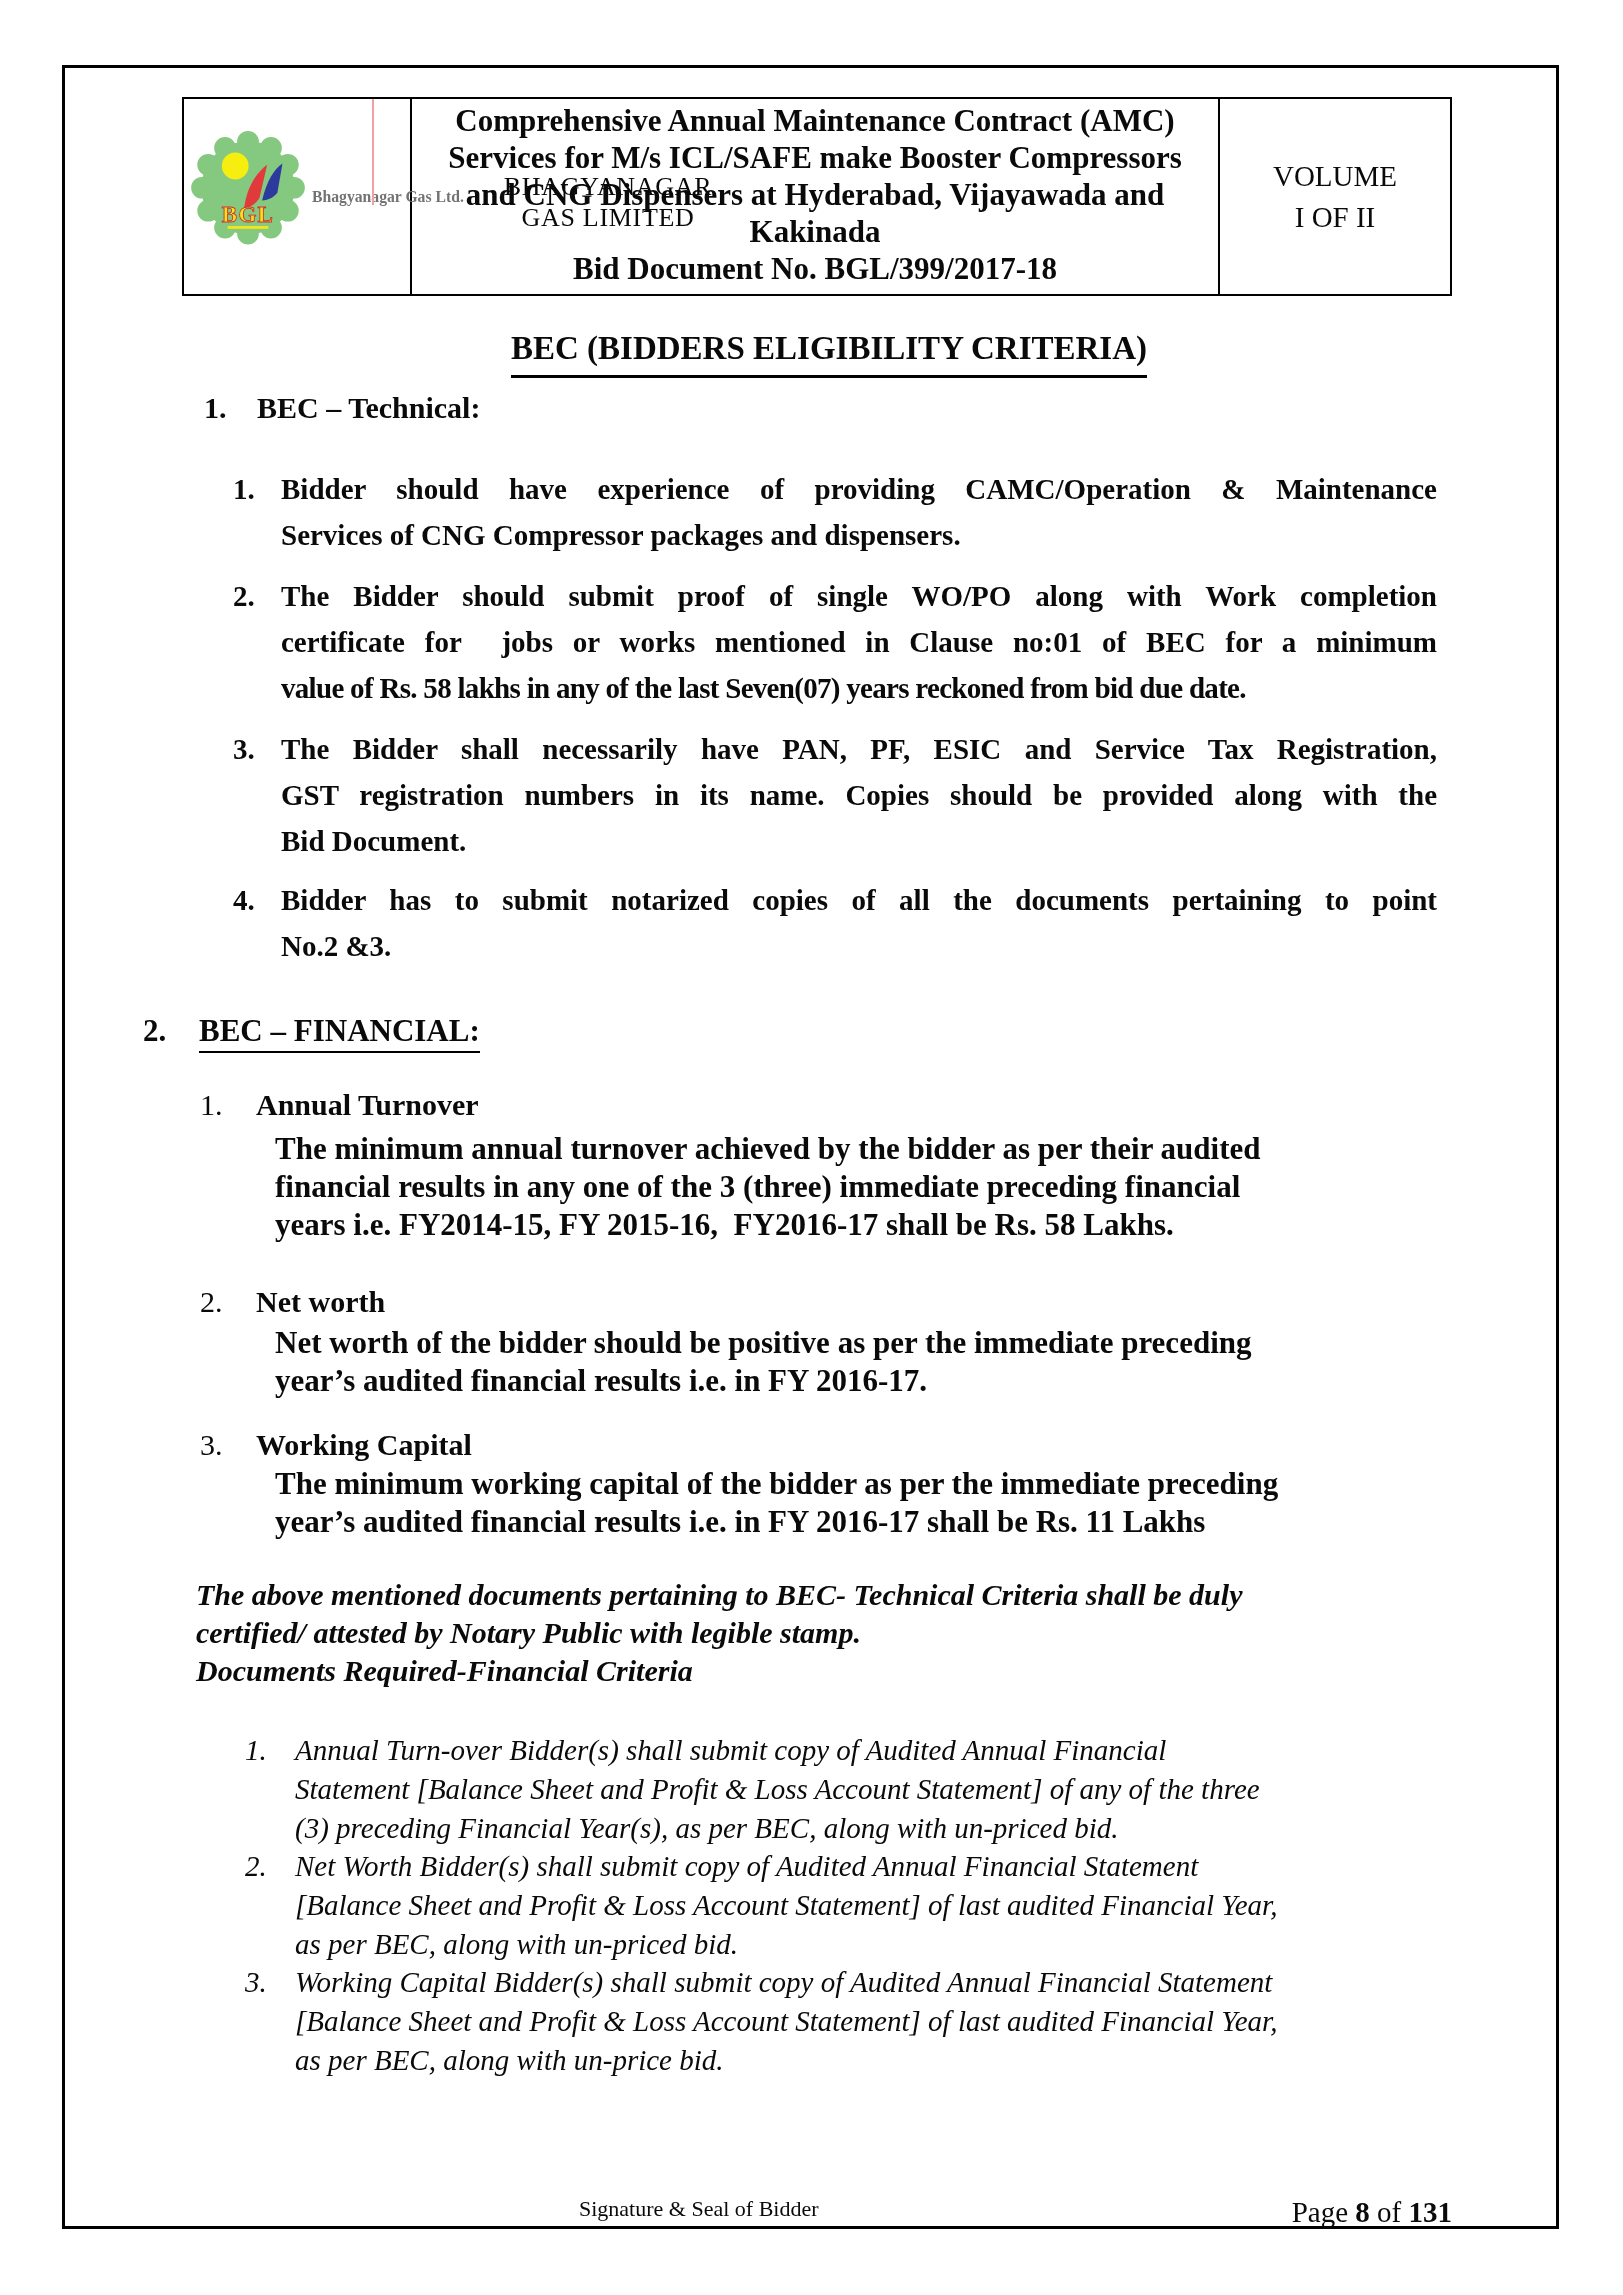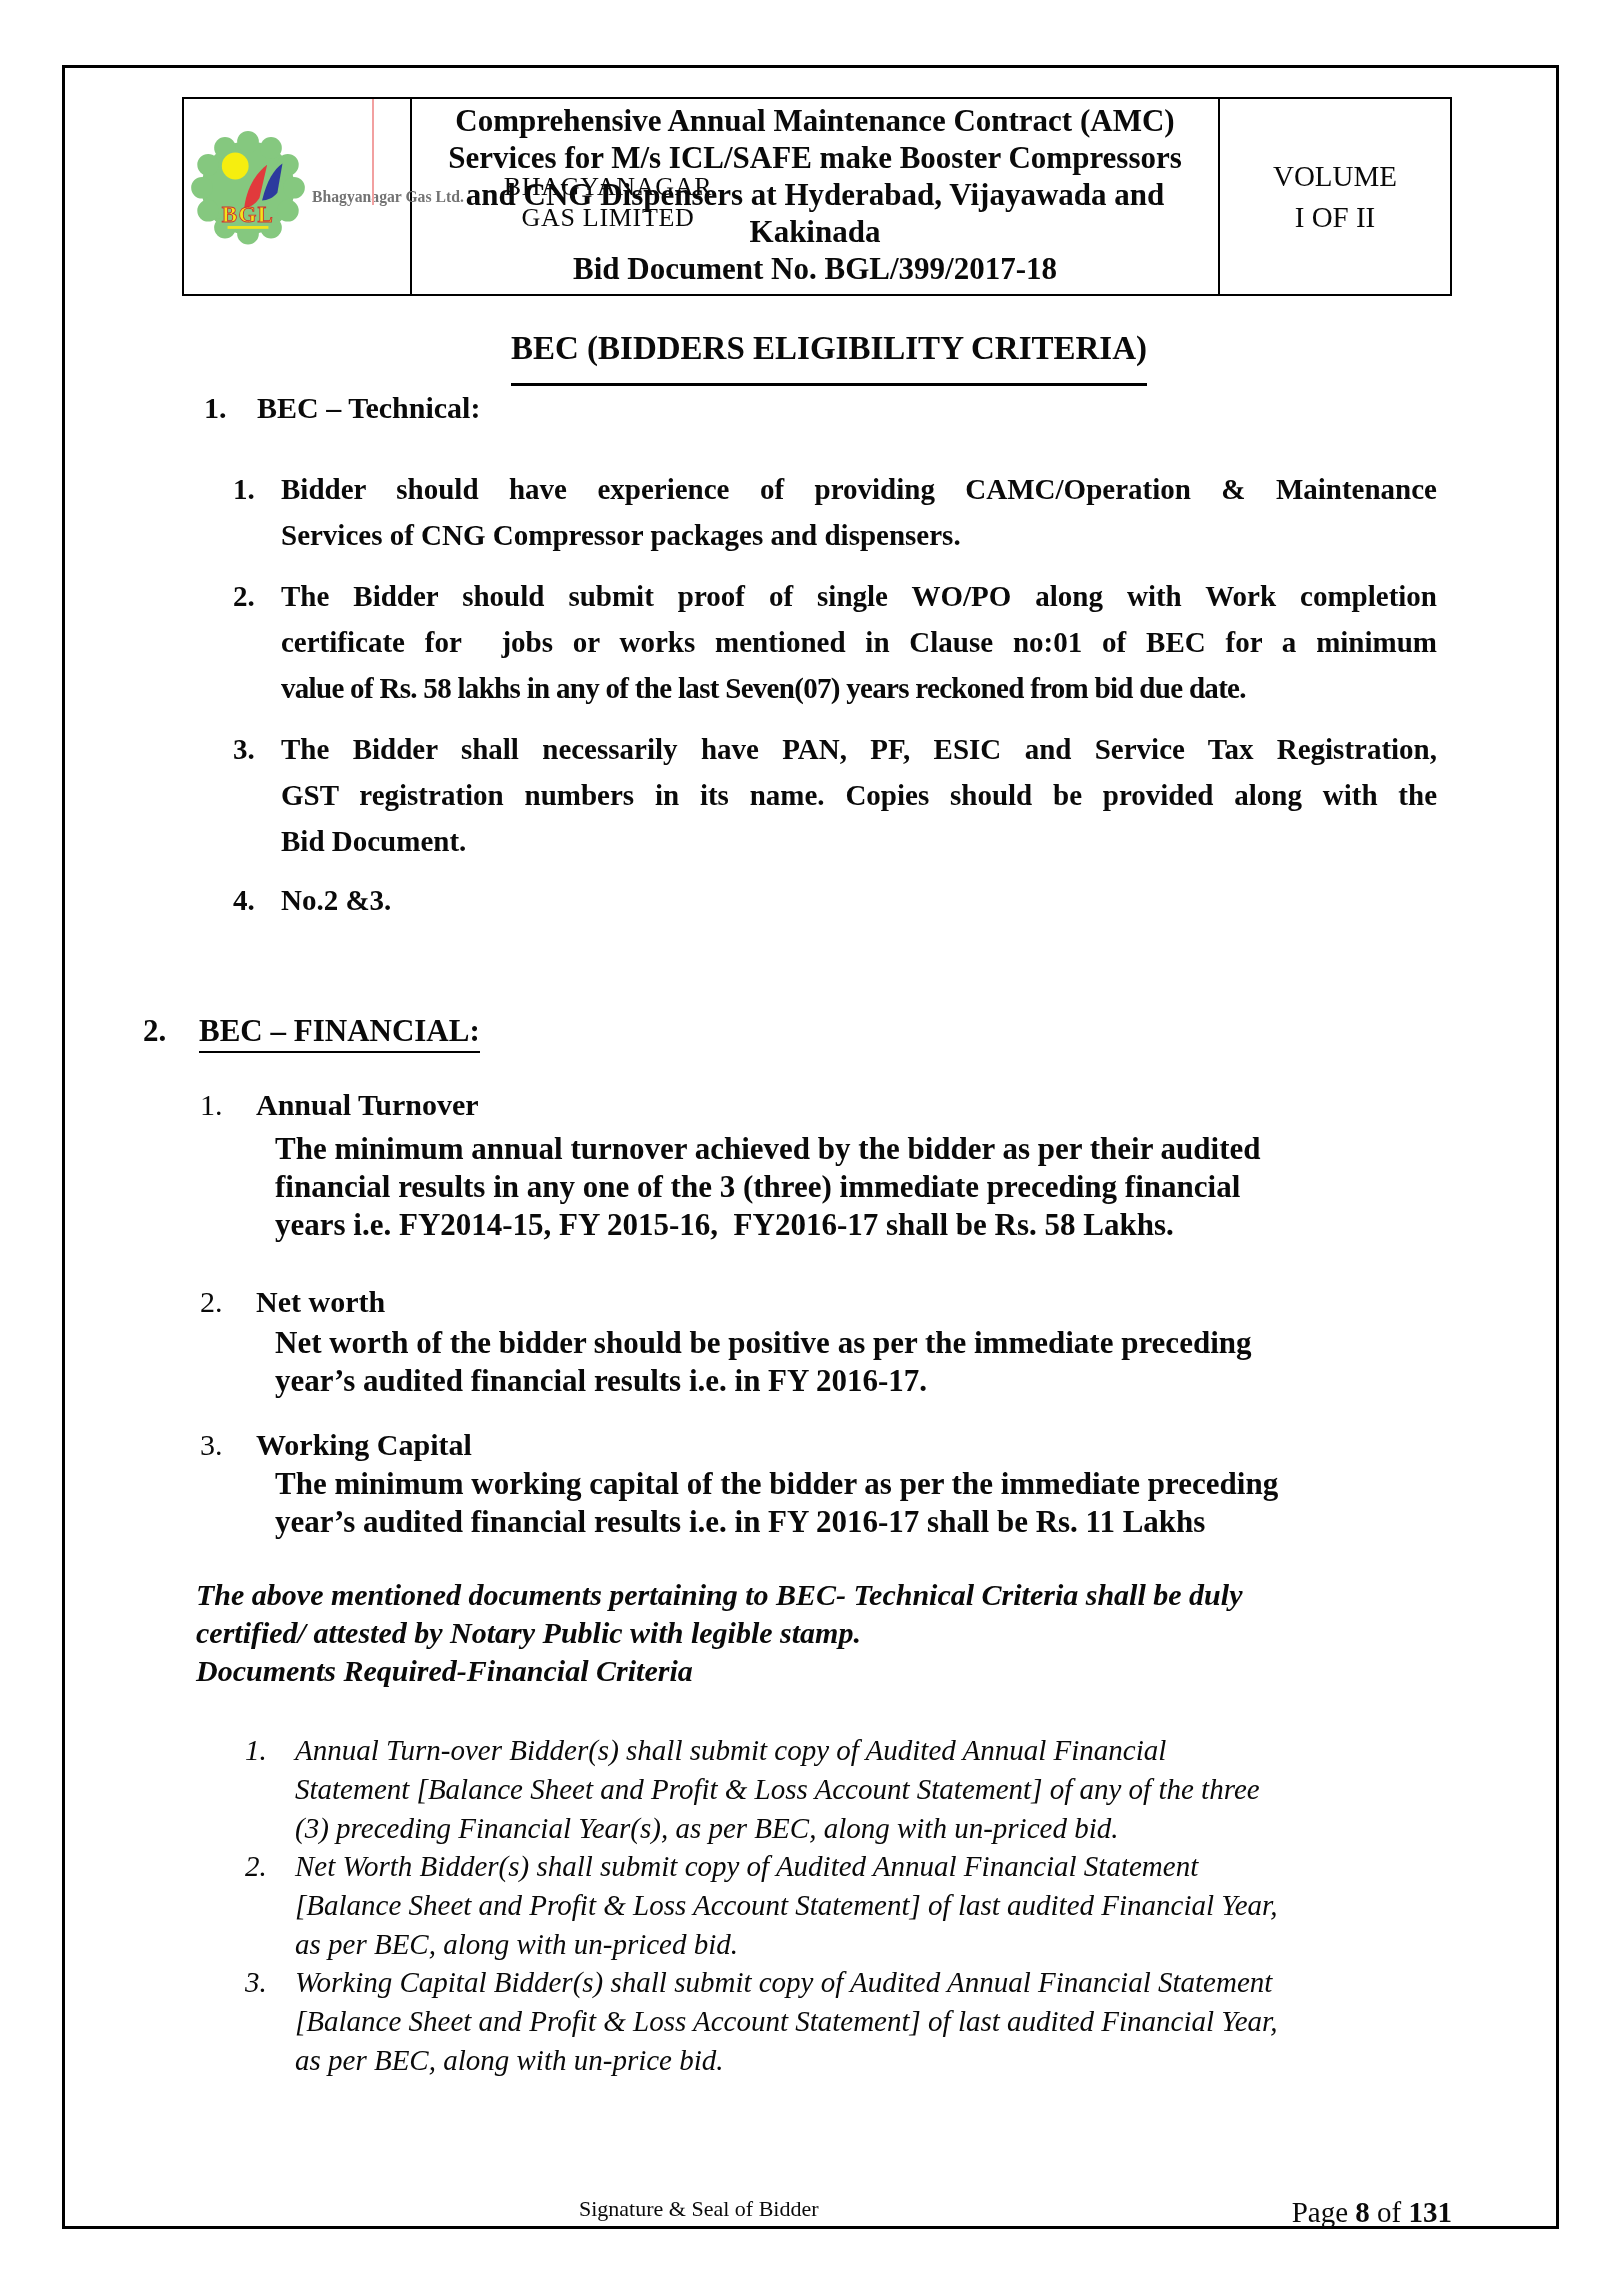--- a/index.html
+++ b/index.html
@@ -51,21 +51,21 @@
     justify-content:center; align-items:center;
     font-size:29px; line-height:41px;
   }
 
   
   .main-heading {
     position:absolute; left:209px; top:330px; width:1240px;
     text-align:center; font-weight:bold; font-size:33px;
   }
   .main-heading span {
-    display:inline-block; border-bottom:3.3px solid #000; padding-bottom:16px;text-align:right;
+    display:inline-block; border-bottom:3.3px solid #000; padding-bottom:8px;text-align:right;
   }
 
   .sec-heading { position:absolute; font-weight:bold; white-space:nowrap; }
   .sec-heading .num { display:inline-block; }
   #tech-heading { left:204px; top:391px; font-size:30px; }
   #tech-heading .num { width:53px; }
   #fin-heading { left:143px; top:1013px; font-size:31px; }
   #fin-heading .num { width:56px; }
   #fin-heading .lbl { border-bottom:2.6px solid #000; padding-bottom:2.6px; }
 
@@ -185,20 +185,21 @@
 
 <div class="t-item" style="top:726px">
   <span class="num">3.</span>
   <div class="jl">The Bidder shall necessarily have PAN, PF, ESIC and Service Tax Registration,</div>
   <div class="jl">GST registration numbers in its name. Copies should be provided along with the</div>
   <div class="nl">Bid Document.</div>
 </div>
 
 <div class="t-item" style="top:877px">
   <span class="num">4.</span>
+  <div class="jl">Bidder has to submit notarized copies of all the documents pertaining to point</div>
   <div class="nl">No.2 &amp;3.</div>
 </div>
 
 <div class="sec-heading" id="fin-heading">
   <span class="num">2.</span><span class="lbl">BEC – FINANCIAL:</span>
 </div>
 
 <div class="f-label" style="top:1088px">
   <span class="num">1.</span><span class="lbl">Annual Turnover</span>
 </div>

